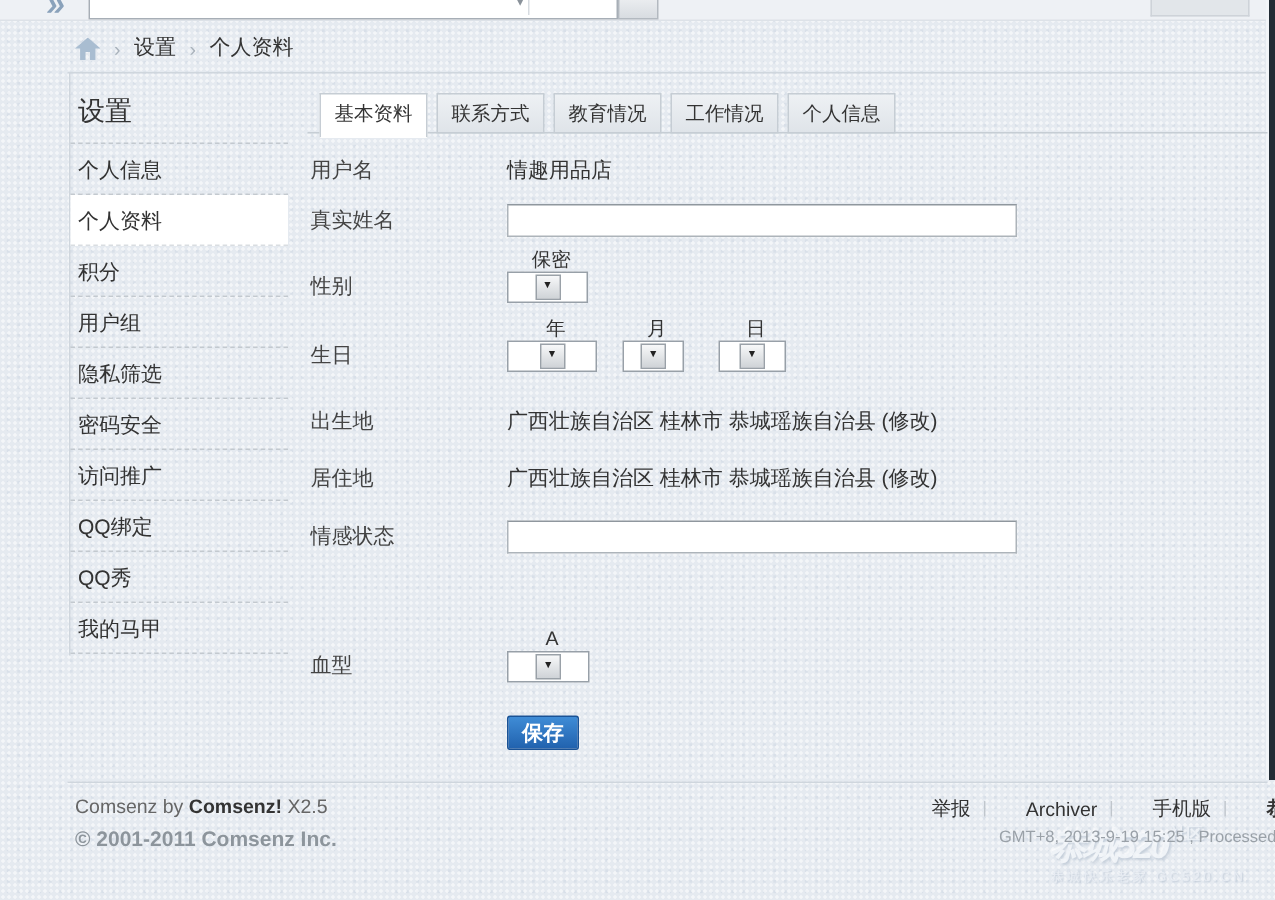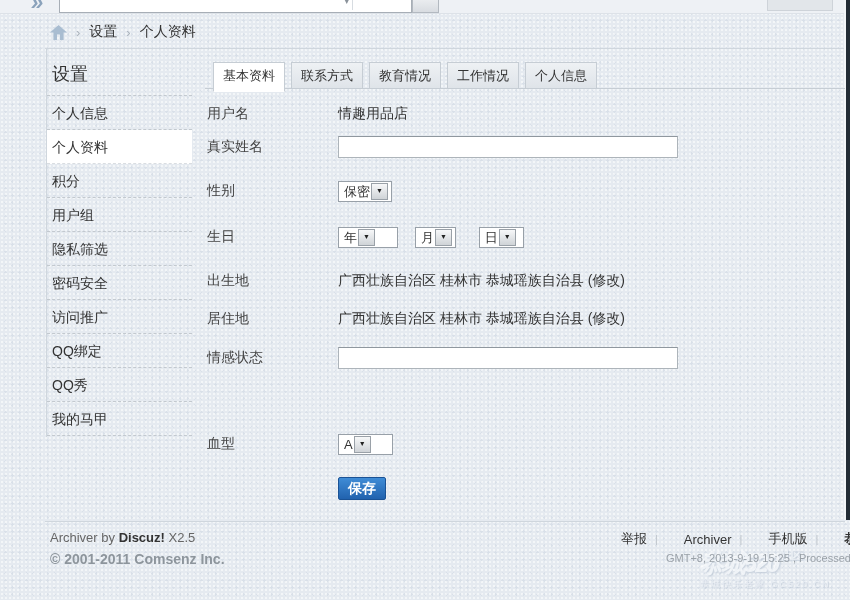--- a/index.html
+++ b/index.html
@@ -51,22 +51,22 @@
     background:linear-gradient(#eef1f4,#dfe4e9); border:1px solid #c6cdd4; cursor:pointer; }
   .tab.active { height:30px; background:#fff; border-bottom:1px solid #fff; font-weight:normal; }
   
   .row { position:absolute; left:207px; width:600px; height:22px; }
   .f-label { position:absolute; left:0; top:0; line-height:22px; font-size:14px; color:#444; }
   .f-ctrl { position:absolute; left:131px; top:0; line-height:22px; font-size:14px; color:#333; }
   .f-static { white-space:nowrap; }
   .edit-link { cursor:pointer; }
   .txt { width:340px; height:22px; background:#fff; border:1px solid #adb4ba;
     border-top-color:#8f979e; font-size:13px; padding:0 4px; outline:none; }
-  .sel { display:inline-flex; align-items:center; justify-content:flex-start;
-    height:21px; background:#fff; border:1px solid #98a0a8; vertical-align:middle; cursor:pointer; }
+  .sel { display:inline-flex; align-items:center; justify-content:flex-end;
+    height:21px; background:#fff; border:1px solid #98a0a8; vertical-align:middle; cursor:pointer;flex-direction:column; }
   .sel-text { padding-left:5px; font-size:13px; color:#333; line-height:19px; }
   .sel-btn { width:17px; height:17px; margin:1px; flex:none; display:flex; align-items:center;
     justify-content:center; background:linear-gradient(#f7f8f9,#cfd3d7); border:1px solid #9aa1a8;
     font-size:7px; color:#222; }
   .save-btn { position:absolute; left:131px; top:0; width:48px; height:23px;
     background:linear-gradient(#3f8cd6,#2162ae); border:1px solid #1a5295; border-radius:2px;
     color:#fff; font-size:14px; font-weight:bold; cursor:pointer; font-family:inherit; }
   
   .foot-line { position:absolute; left:45px; top:521px; width:800px; height:1px; background:#cfd6dd; }
   .powered { position:absolute; left:50px; top:530px; font-size:13px; color:#666; }
@@ -213,21 +213,21 @@
       </span>
     </span>
   </div>
 
   <div class="row" style="top:477px">
     <button class="save-btn">保存</button>
   </div>
 
   <div class="foot-line"></div>
 
-  <div class="powered"><span>Archiver by </span><b>Discuz!</b><span> X2.5</span></div>
+  <div class="powered"><span>Comsenz by </span><b>Comsenz!</b><span> X2.5</span></div>
   <div class="copyright">© 2001-2011 Comsenz Inc.</div>
 
   <div class="wm">
     <span class="wm-main">恭城520</span><span class="wm-badge">社区</span>
     <div class="wm-sub">恭城快乐老家 GC520.CN</div>
   </div>
 
   <div class="foot-links">
     <span class="lnk">举报</span>
     <span class="sep">|</span>

